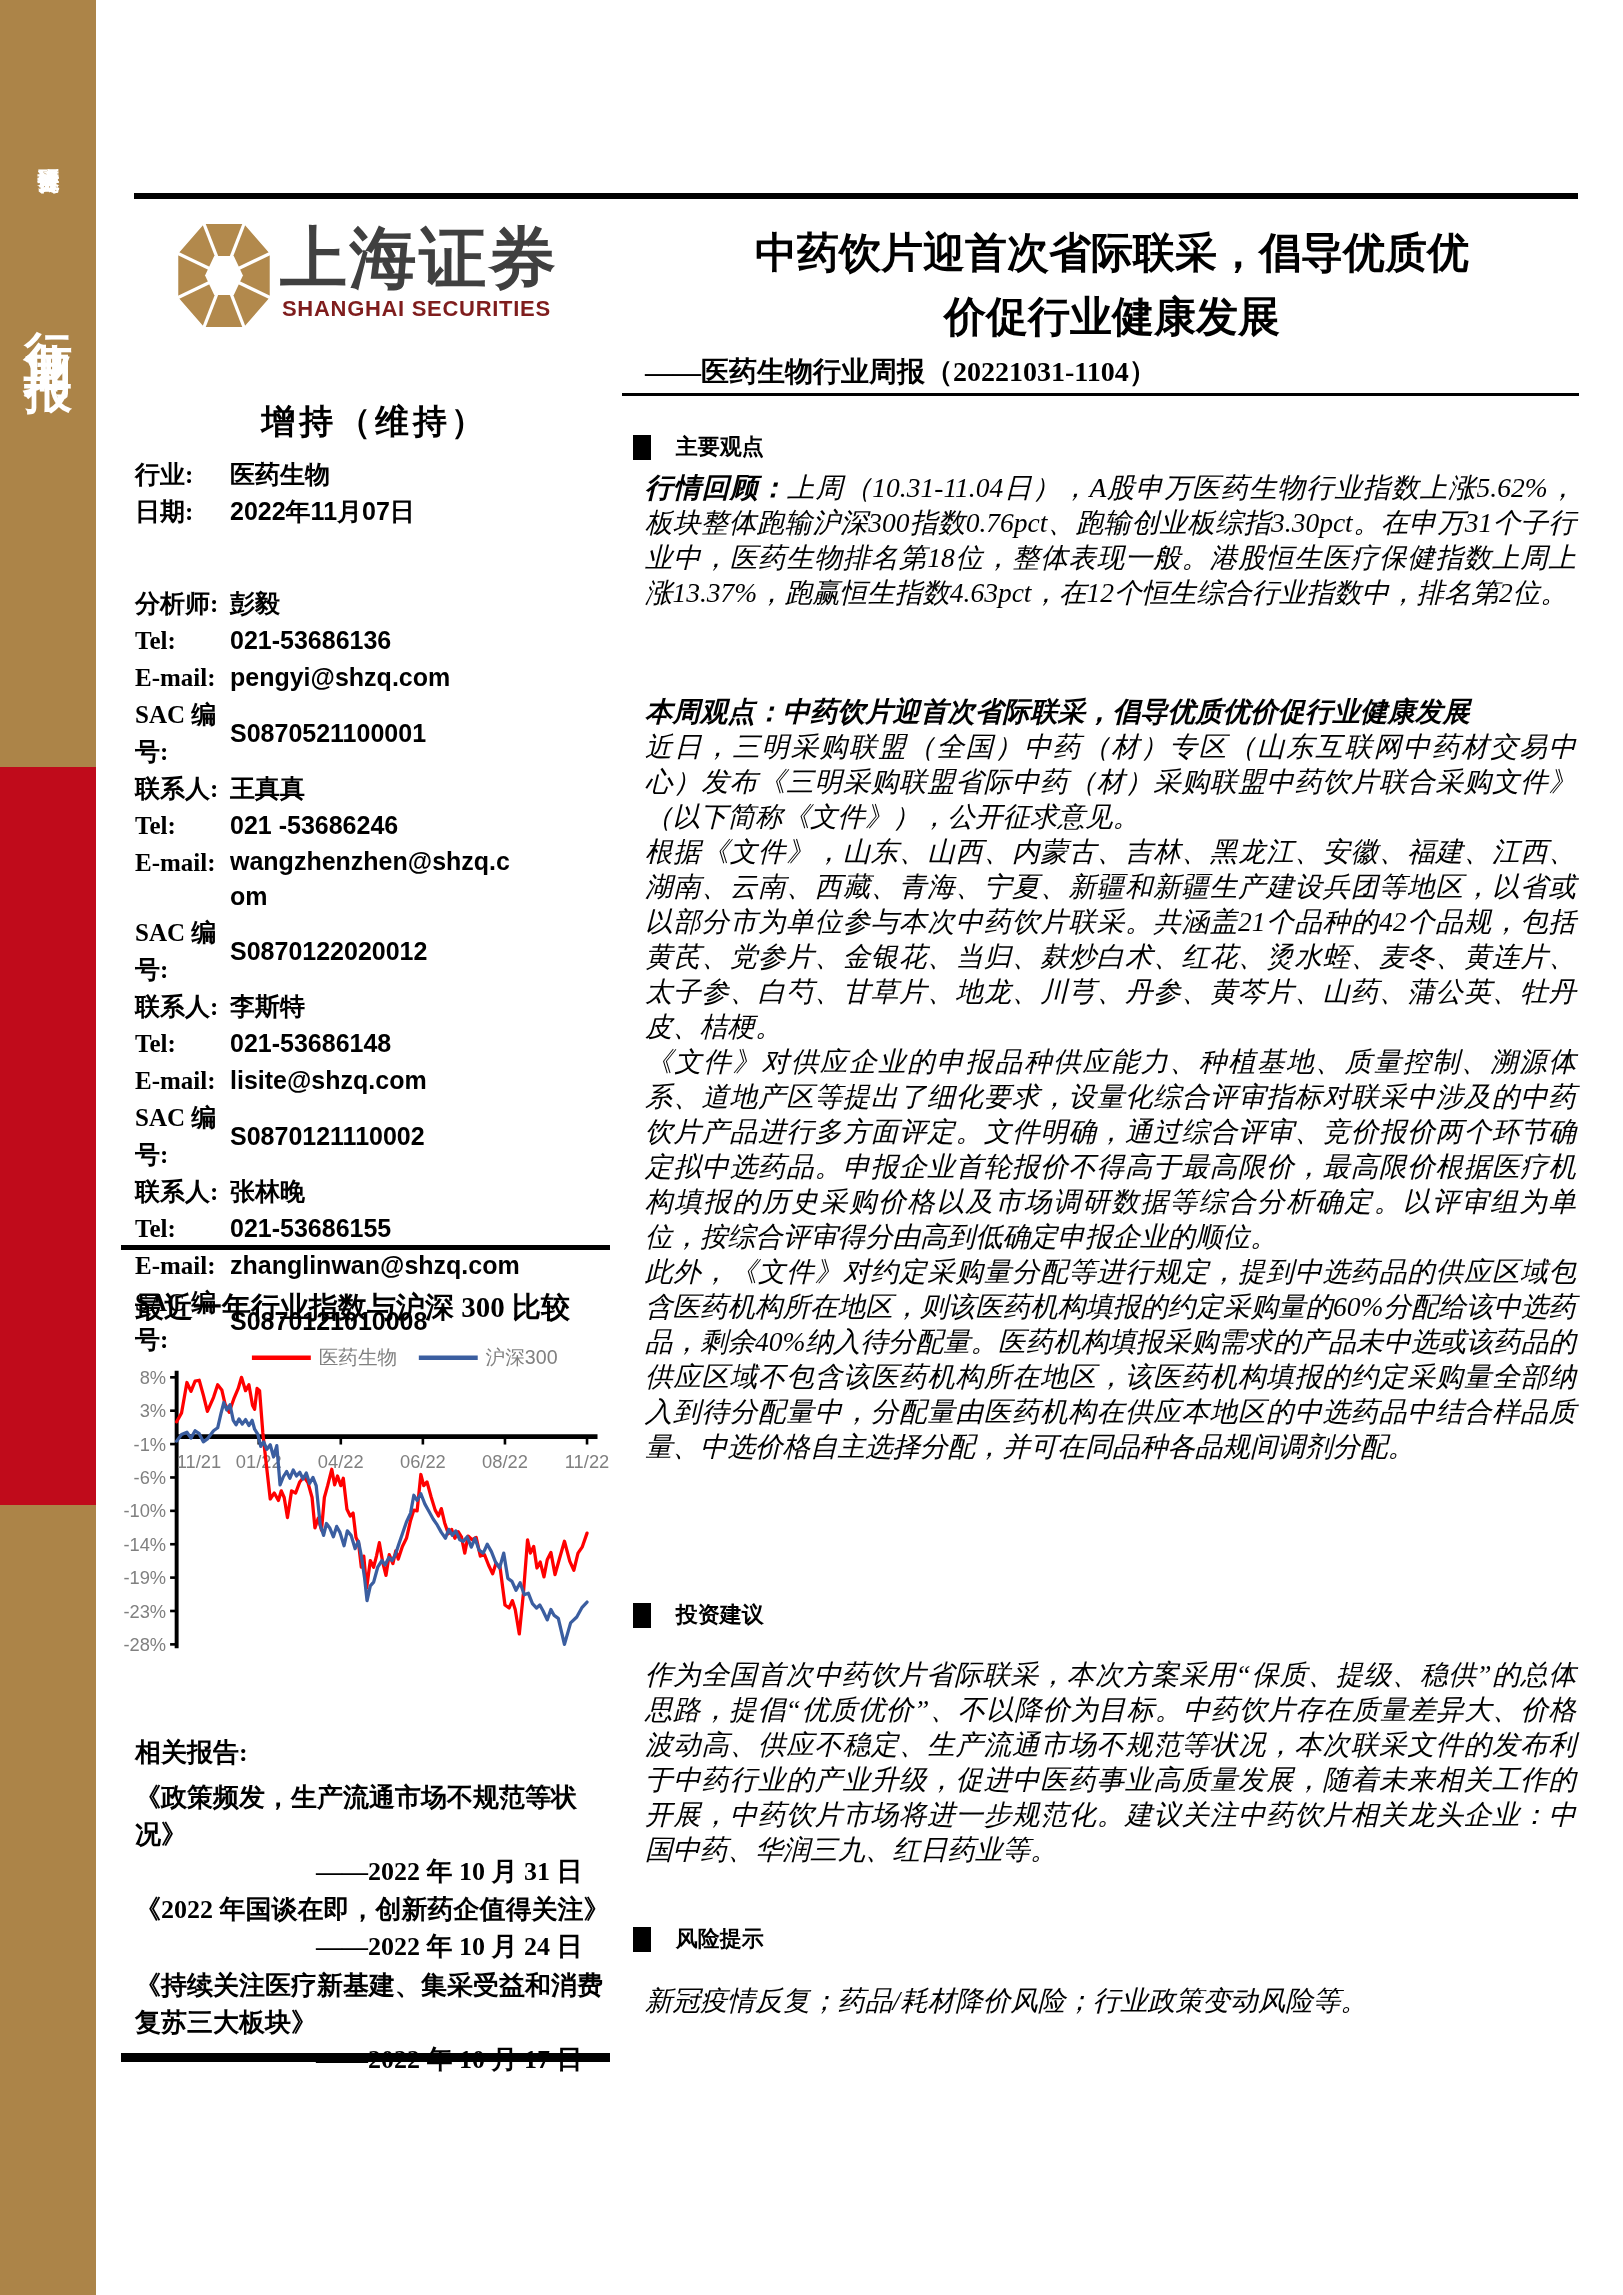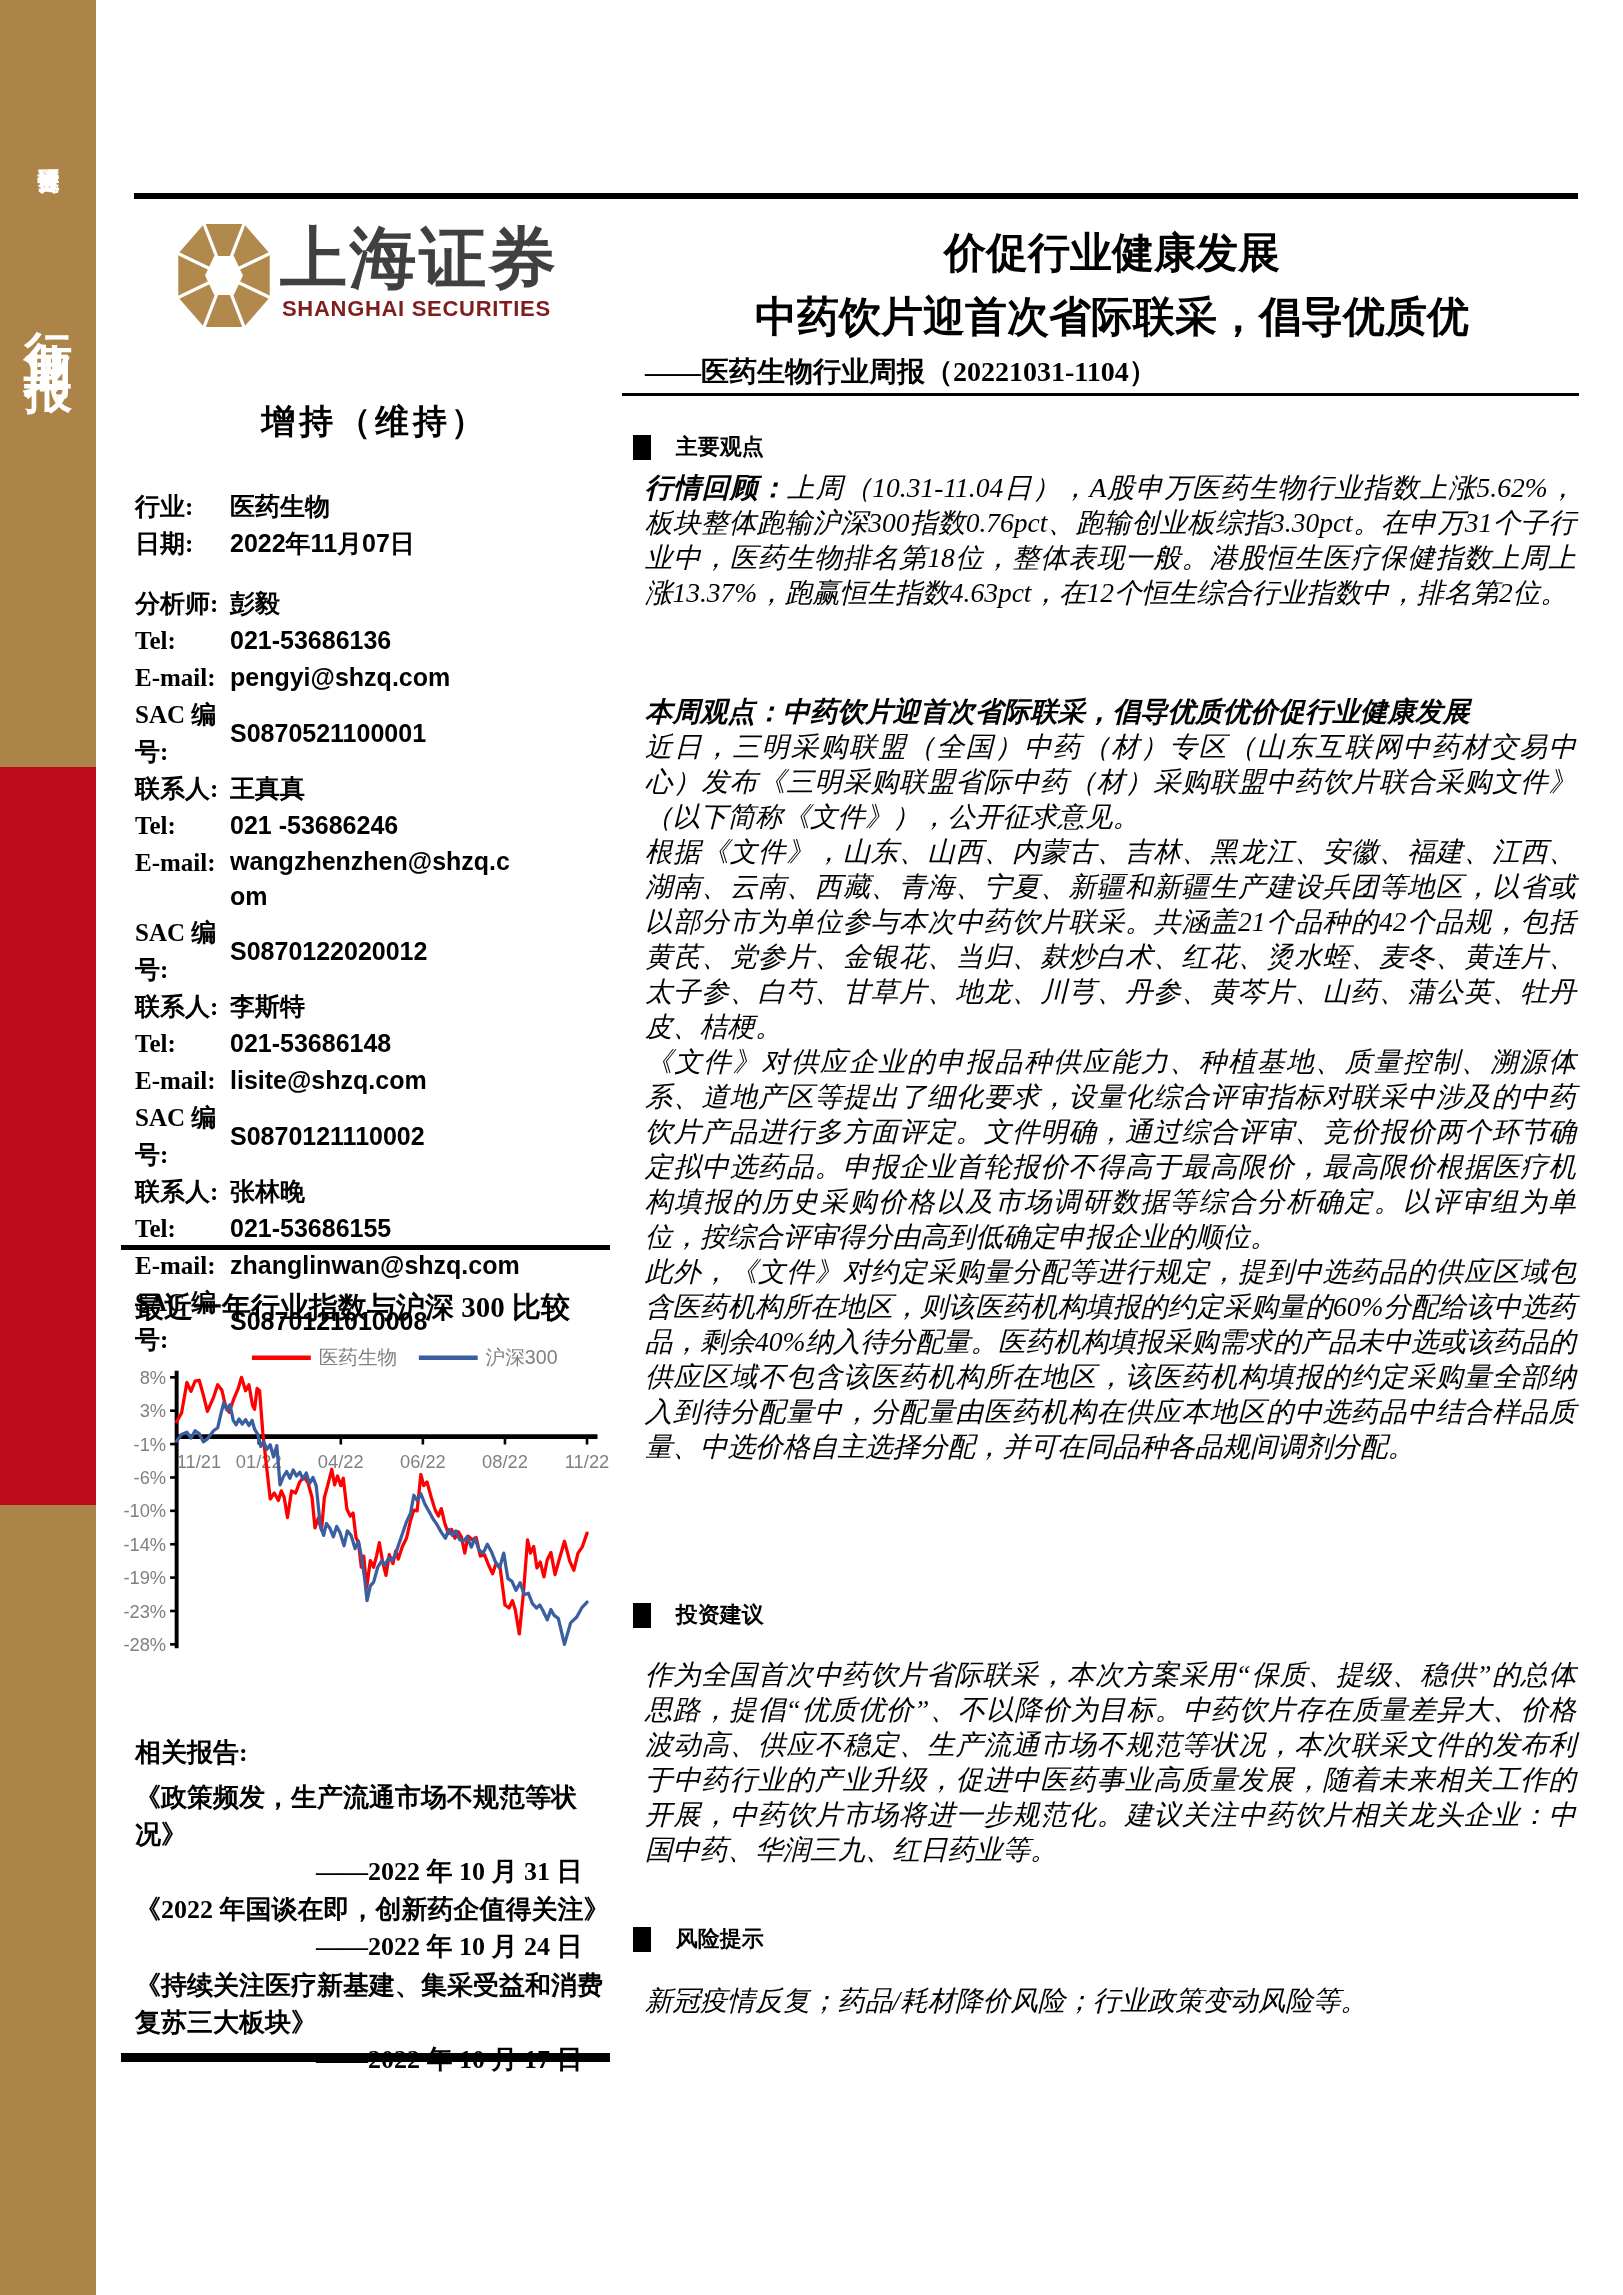--- a/index.html
+++ b/index.html
@@ -21,21 +21,21 @@
   .brand-en{position:absolute;left:107px;top:80px;font-size:22px;font-weight:bold;color:#7f1d1d;
             font-family:"Liberation Sans",sans-serif;letter-spacing:0.7px;white-space:nowrap;}
   .title{position:absolute;left:645px;top:221px;width:934px;text-align:center;
          font-size:42px;font-weight:bold;line-height:64px;}
   .subtitle{position:absolute;left:645px;top:353px;width:895px;
             font-size:28px;font-weight:bold;}
   
   .rating{position:absolute;left:135px;top:399px;width:480px;text-align:center;
           font-size:34px;font-weight:bold;letter-spacing:3.9px;}
   .rows{position:absolute;left:135px;width:484px;display:flex;flex-direction:column;}
-  .rows.info{top:488px;justify-content:center;}
+  .rows.info{top:456px;justify-content:center;}
   .rows.contacts{top:585px;}
   .row{display:flex;min-height:37px;line-height:37px;font-size:25px;font-weight:bold;}
   .row .lbl{width:95px;flex:none;}
   .row .val{width:291px;font-family:"Liberation Sans",sans-serif;word-break:break-all;line-height:35px;
             align-self:center;}
   .chart-title{position:absolute;left:135px;top:1288px;font-size:29px;font-weight:bold;white-space:nowrap;}
   .reports{position:absolute;left:135px;top:1735px;width:475px;font-size:26px;font-weight:bold;}
   .reports .rep-head{margin-bottom:9.2px;}
   .reports .rep-title{line-height:37px;}
   .reports .rep-date{text-align:right;padding-right:27.5px;line-height:37px;margin-bottom:1.3px;
@@ -76,22 +76,22 @@
         <line x1="75" y1="86" x2="4" y2="120"></line>
           <line x1="75" y1="86" x2="4" y2="52"></line>
       </g>
       <polygon points="60,56 90,56 104,86 90,116 60,116 46,86" fill="#FFFFFF"></polygon>
     </svg>
     <div class="brand-cn">上海证券</div>
     <div class="brand-en">SHANGHAI SECURITIES</div>
   </div>
 
   <div class="title">
+    <div>中药饮片迎首次省际联采，倡导优质优</div>
     <div>价促行业健康发展</div>
-    <div>中药饮片迎首次省际联采，倡导优质优</div>
   </div>
   <div class="subtitle">——医药生物行业周报（20221031-1104）</div>
   <div class="rule" style="left:622px;top:393px;width:957px;height:3.3px;"></div>
 
   <div class="rating">增持（维持）</div>
   <div class="rows info">
       <div class="row">
         <span class="lbl">行业:</span>
         <span class="val">医药生物</span>
       </div>

